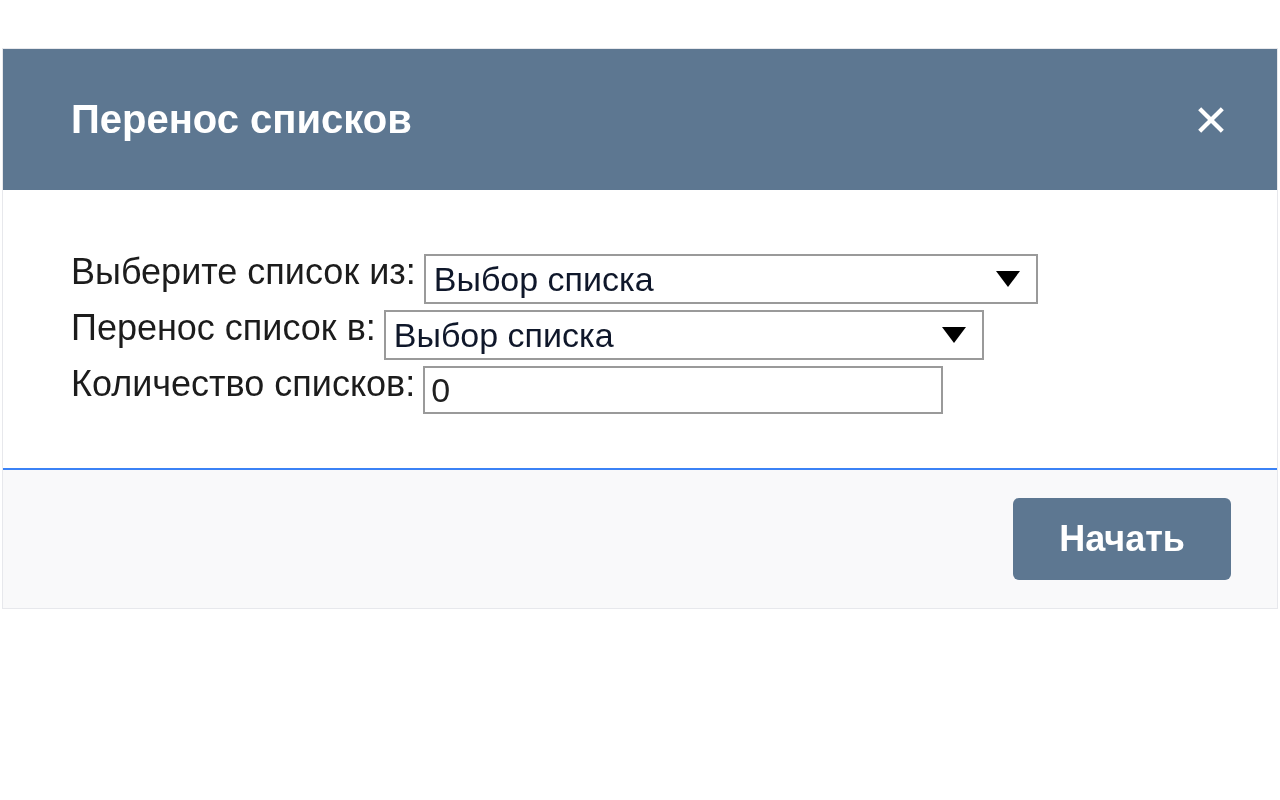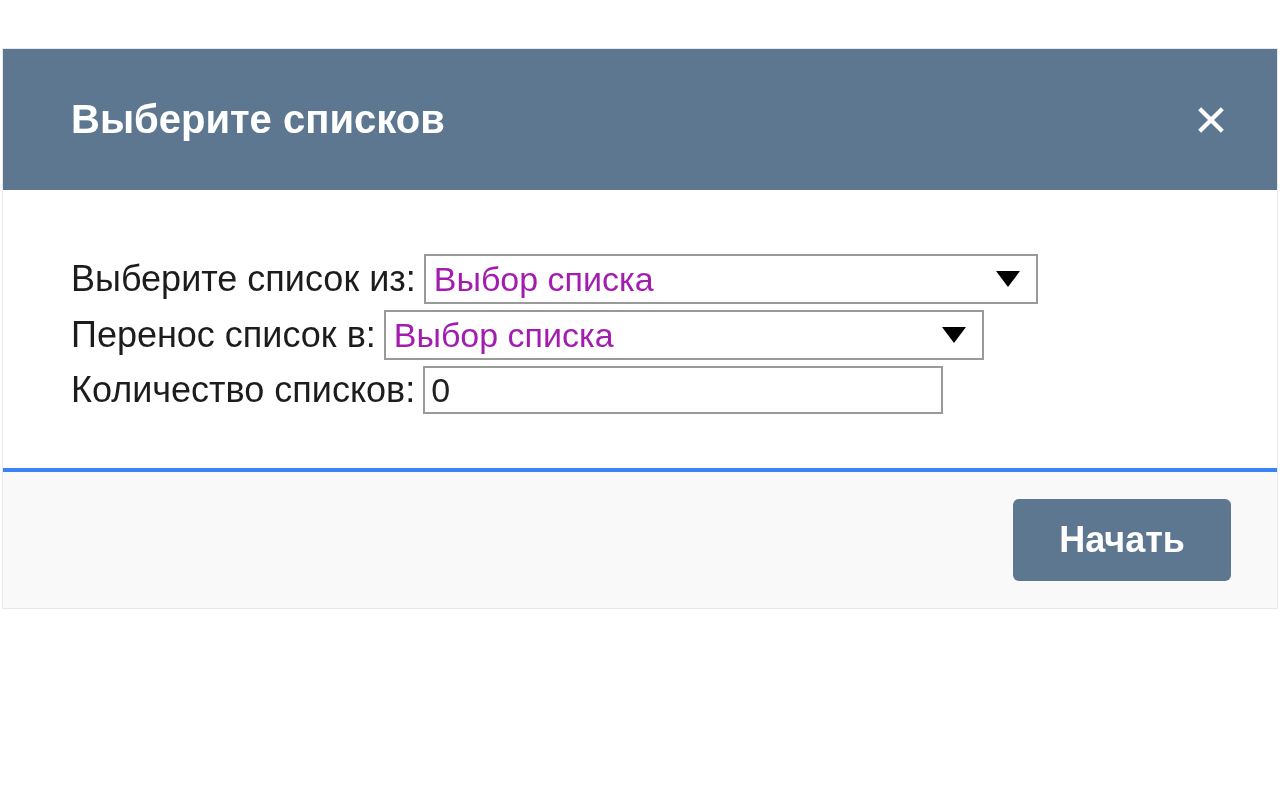--- a/index.html
+++ b/index.html
@@ -35,40 +35,40 @@
   }
   .close-x svg { width: 34px; height: 34px; stroke: #ffffff; stroke-width: 3; }
 
   .dialog-body {
     padding: 64px 68px 48px 68px;
     color: #1c1c1c;
   }
 
   .form-row {
     display: flex;
-    align-items: center;
+    align-items: flex-start;
     font-size: 36px;
     line-height: 1;
     margin-bottom: 6px;
   }
   .form-label { white-space: nowrap; margin-right: 8px; }
 
   .select-wrap {
     position: relative;
     border: 2px solid #9a9a9a;
     background: #ffffff;
     height: 50px;
     display: inline-flex;
     align-items: center;
     padding-left: 8px;
     padding-right: 40px;
   }
   .select-wrap.from { width: 614px; }
   .select-wrap.to   { width: 600px; }
-  .select-text { font-size: 34px; color: #a21caf; }
+  .select-text { font-size: 34px; color: #0f172a; }
   .select-caret {
     position: absolute;
     right: 16px; top: 50%;
     transform: translateY(-50%);
     width: 0; height: 0;
     border-left: 12px solid transparent;
     border-right: 12px solid transparent;
     border-top: 16px solid #000000;
   }
 
@@ -84,21 +84,21 @@
   }
 
   .status-text {
     text-align: center;
     font-size: 38px;
     color: #222;
     margin-top: 70px;
   }
 
   .dialog-footer {
-    border-top: 4px solid #3b82f6;
+    border-top: 2px solid #3b82f6;
     background: #f9f9fa;
     height: 140px;
     display: flex;
     align-items: center;
     justify-content: flex-end;
     padding-right: 46px;
   }
   .primary-btn {
     background: #5d7791;
     color: #ffffff;
@@ -109,21 +109,21 @@
     padding: 20px 46px;
     cursor: pointer;
   }
 </style>
 </head>
 <body>
 
 <div class="dialog">
 
   <div class="dialog-header">
-    <div class="dialog-title">Выберите списков</div>
+    <div class="dialog-title">Перенос списков</div>
     <div class="close-x">
       <svg viewBox="0 0 24 24" fill="none">
         <line x1="4" y1="4" x2="20" y2="20"></line>
         <line x1="20" y1="4" x2="4" y2="20"></line>
       </svg>
     </div>
   </div>
 
   <div class="dialog-body">
 

